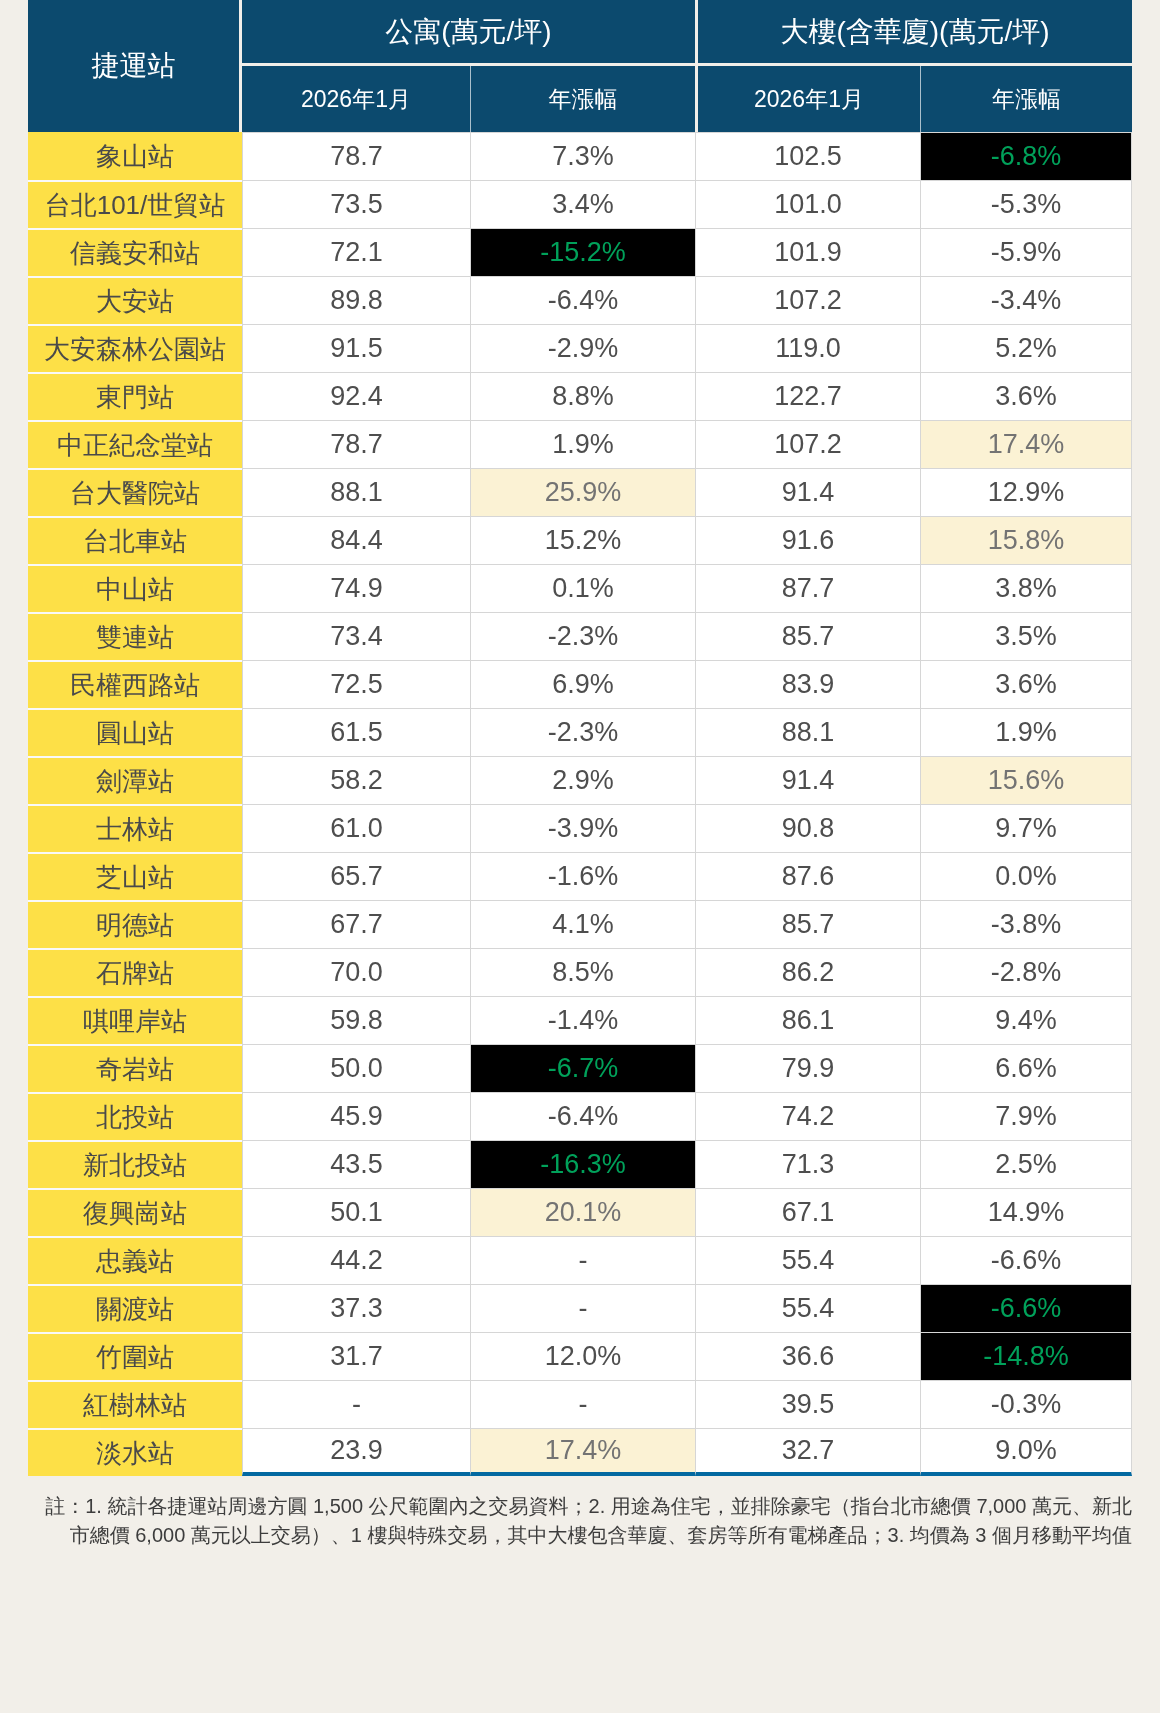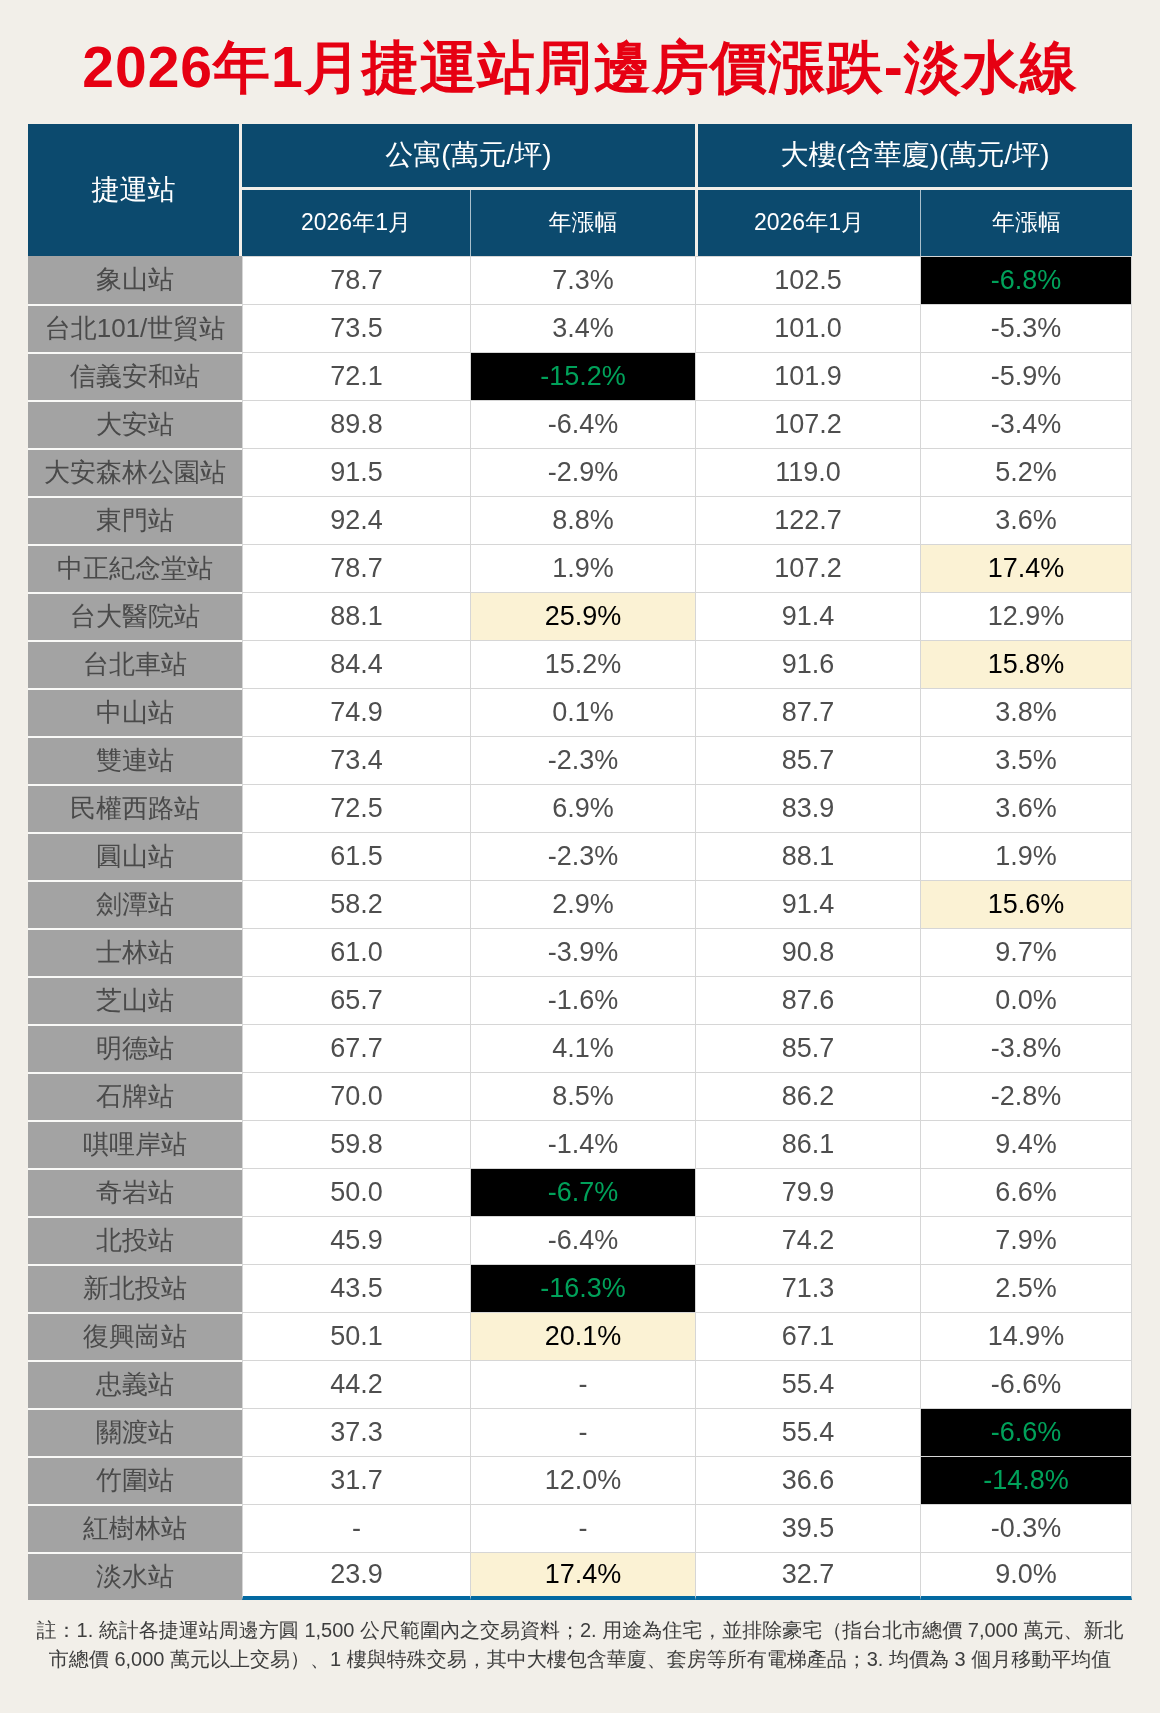--- a/index.html
+++ b/index.html
@@ -36,42 +36,41 @@
   th.s3 { border-left:3px solid #f2efe9; }
   tbody td {
     height:48px; padding:0;
     text-align:center; vertical-align:middle;
     font-size:27px; color:#4e4e4e;
     background:#ffffff;
     border-top:1px solid #d6d6d6;
     border-left:1px solid #d6d6d6;
   }
   tbody td.station {
-    background:#a3a3a3; border-left:none;
+    background:#fde047; border-left:none;
     border-top:2px solid #f9f9f7;
     font-size:26px; color:#4a4a4a;
   }
   tbody tr:first-child td.station { border-top:none; }
   tbody td.val:last-child { border-right:1px solid #d6d6d6; }
   tbody tr:last-child td.val { border-bottom:4px solid #0369a1;margin-top:46px; }
   tbody td.green  { background:#000000; color:#00a15a; }
-  tbody td.yellow { background:#fbf2d4; color:#000000; }
+  tbody td.yellow { background:#fbf2d4; color:#737373; }
   .notes {
     width:1104px; margin:16px auto 0;
     font-size:20px; line-height:1.45; color:#3d3d3d;
-    text-align:center;
+    text-align:right;
   }
   .notes p { margin:0; }
 </style>
 </head>
 <body>
 
 <div class="page">
 
-  <h1 class="title">2026年1月捷運站周邊房價漲跌-淡水線</h1>
 
   <table class="price-table">
     <colgroup>
       <col style="width:214px">
       <col style="width:228px">
       <col style="width:225px">
       <col style="width:225px">
       <col style="width:212px">
     </colgroup>
     <thead>

